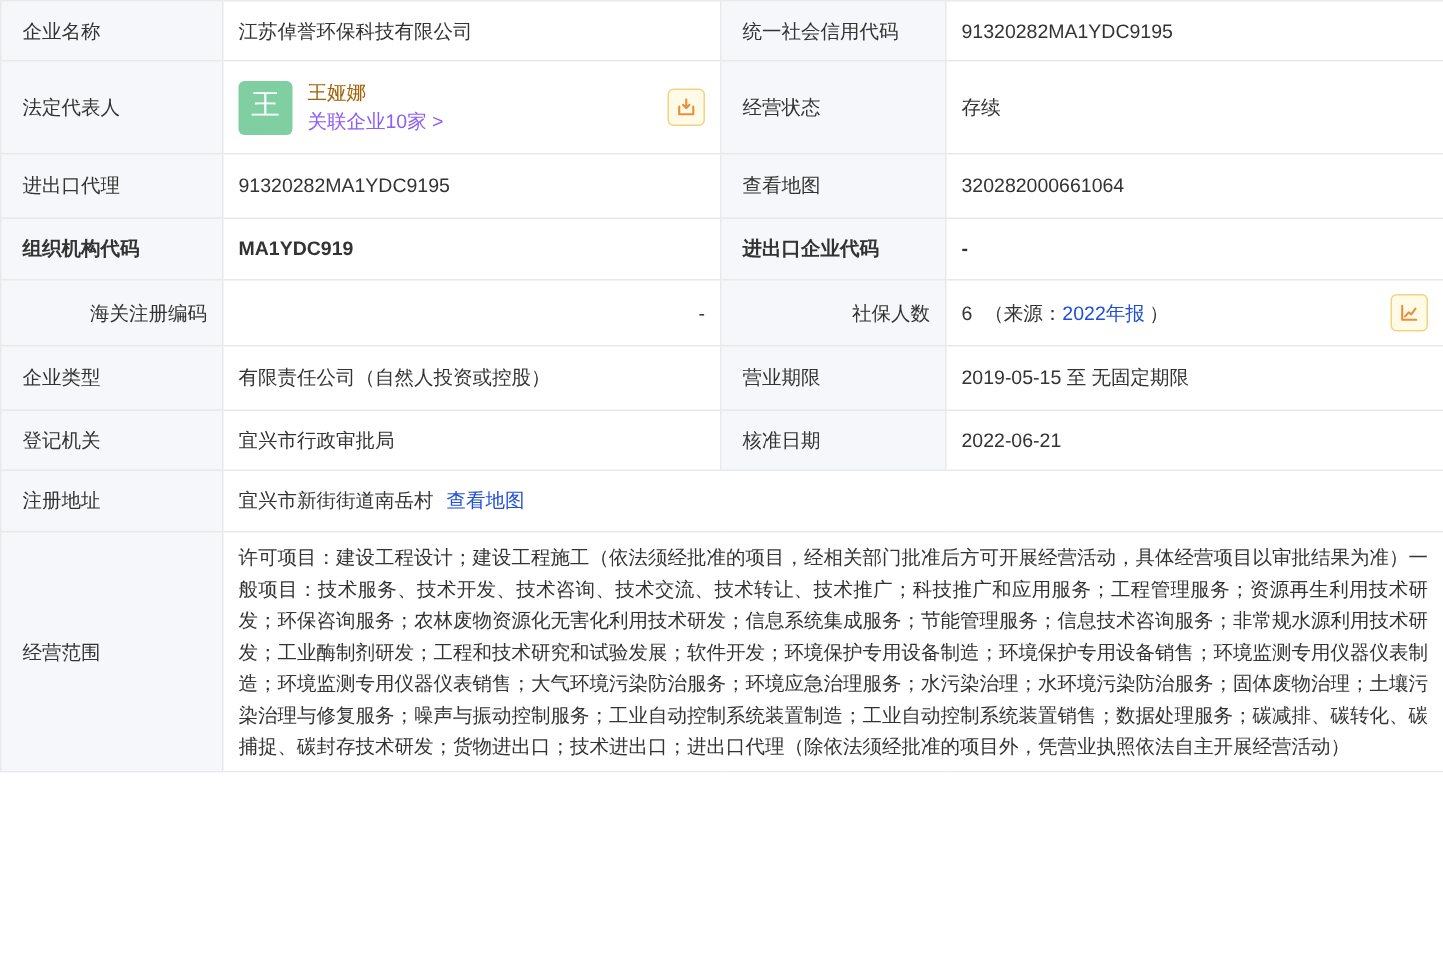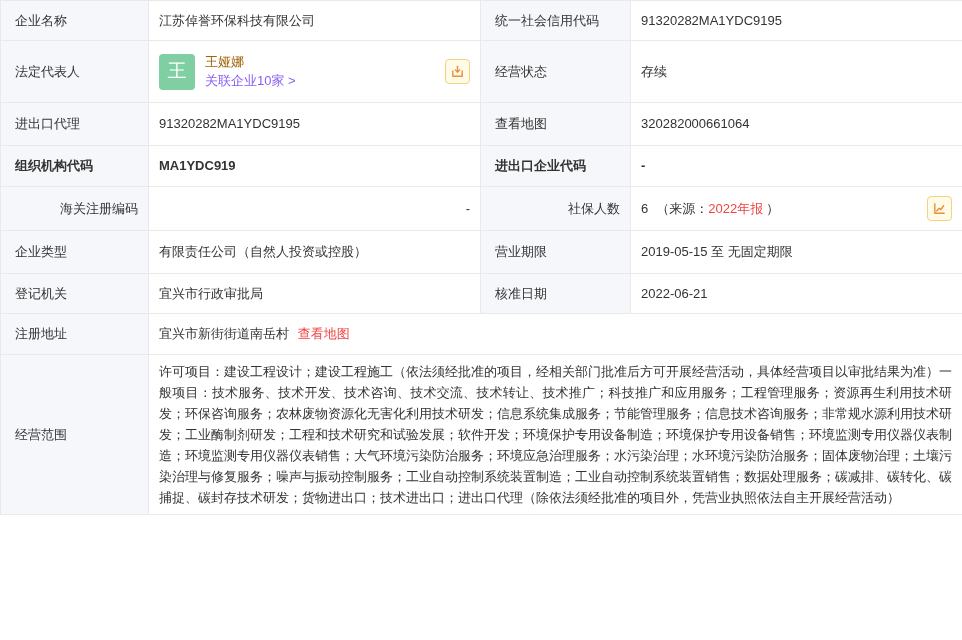--- a/index.html
+++ b/index.html
@@ -32,21 +32,21 @@
   .r4  { height: 43px; }
   .r5  { height: 41px; font-weight: bold; }
   .r6  { height: 44px; text-align: right; }
   .r7  { height: 41px; }
   .r8  { height: 41px; }
   .r9  { height: 43px; }
   .r10 { height: 40px; }
   .r11 { height: 41px; }
   .r12 { height: 158px; }
   a { text-decoration: none; cursor: pointer; }
-  .blue-link   { color: #ef4444; }
+  .blue-link   { color: #1d4ed8; }
   .name-link   { color: #a16207; display: block; line-height: 1.4; }
   .orange-link { color: #8b5cf6; display: block; line-height: 1.4; }
   .rep-cell-inner {
     display: flex;
     align-items: center;
   }
   .avatar {
     width: 36px; height: 36px;
     background: #7fcfa2;
     border-radius: 4px;

